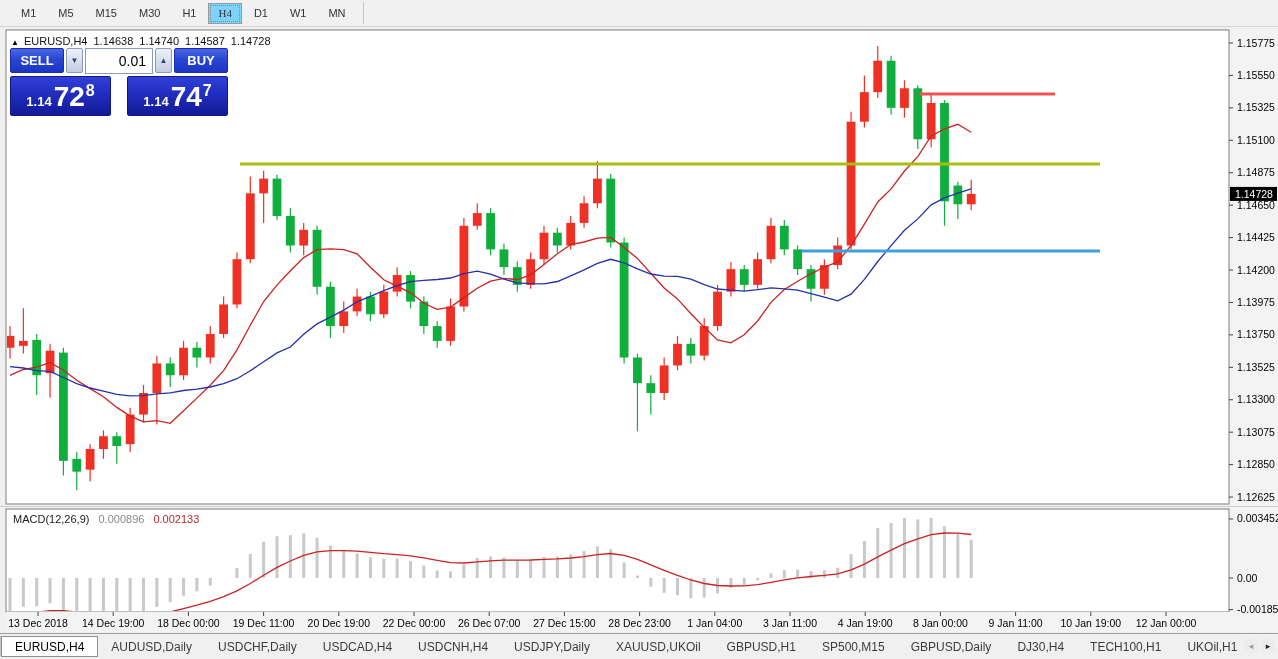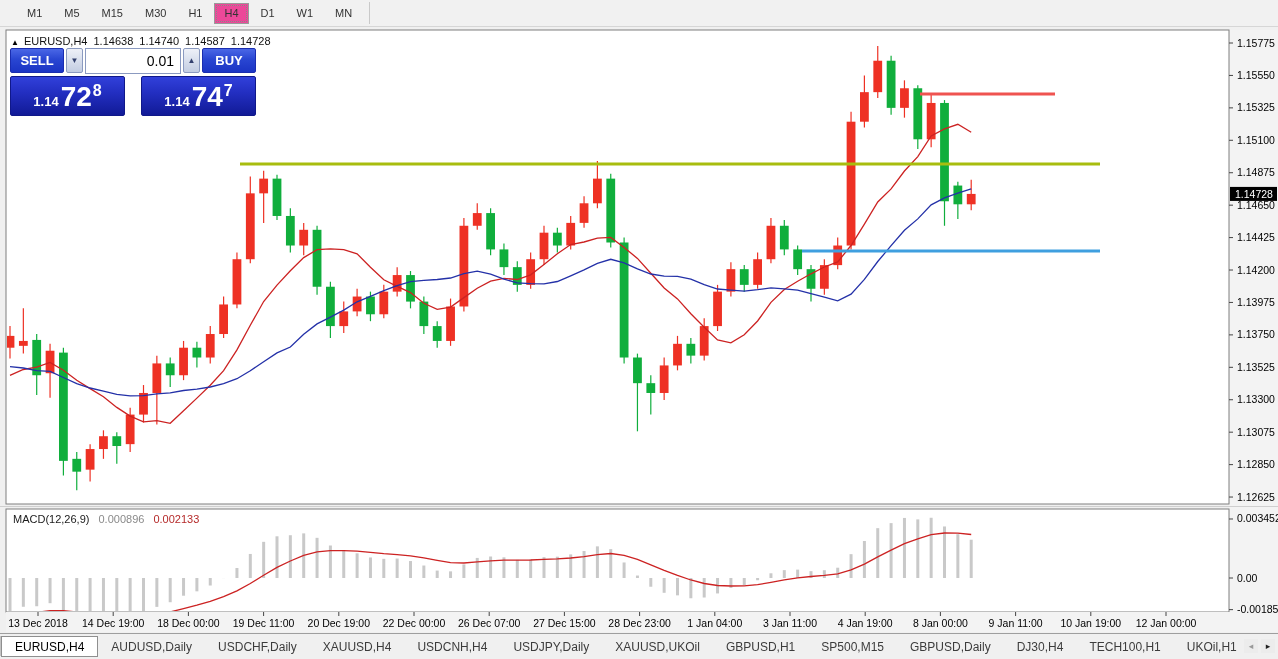--- a/index.html
+++ b/index.html
@@ -1,37 +1,37 @@
 <!DOCTYPE html>
 <html><head>
 <meta charset="utf-8">
 <style>
   html,body{margin:0;padding:0;width:1278px;height:659px;overflow:hidden;
     background:#f0f0f0;font-family:"Liberation Sans",sans-serif;-webkit-font-smoothing:antialiased;}
   *{box-sizing:border-box;}
 
   
   #toolbar{position:absolute;left:0;top:0;width:1278px;height:27px;background:#f1f1f1;
-    border-bottom:1px solid #d6d6d6;display:flex;align-items:center;padding-left:16px;}
+    border-bottom:1px solid #d6d6d6;display:flex;align-items:center;padding-left:10px;}
   .tf-btn{height:21px;padding:0 9px;margin:0 1px;display:flex;align-items:center;justify-content:center;
     font-size:11px;color:#333;border:1px solid transparent;cursor:default;}
-  .tf-btn.active{background:#ec4899;border:1px solid #9a9a9a;outline:1px dotted #888;outline-offset:-3px;}
+  .tf-btn.active{background:#7dd3fc;border:1px solid #9a9a9a;outline:1px dotted #888;outline-offset:-3px;font-family:Liberation Serif, serif;}
   .tf-sep{width:1px;height:22px;background:#c9c9c9;margin:0 6px;}
 
   
   #chart-wrap{position:absolute;left:0;top:27px;width:1278px;height:606px;}
   #chart-svg{position:absolute;left:0;top:0;}
 
   
   #chart-title{position:absolute;left:11px;top:8px;font-size:11px;color:#111;white-space:nowrap;}
   #chart-title .tri{font-size:8px;margin-right:5px;color:#000;}
   #chart-title span.v{margin-left:6px;}
 
   
-  #oneclick{position:absolute;left:10px;top:21px;width:246px;}
+  #oneclick{position:absolute;left:10px;top:21px;width:218px;}
   #oneclick .row1{display:flex;height:25px;gap:2px;}
   .oc-btn{flex:0 0 54px;display:flex;align-items:center;justify-content:center;color:#fff;
     font-size:13px;font-weight:bold;background:linear-gradient(180deg,#4a67e6 0%,#2946d2 45%,#1b34c4 100%);
     border:1px solid #1a2db0;border-radius:2px;}
   .oc-spin{flex:0 0 17px;display:flex;align-items:center;justify-content:center;font-size:8px;color:#33406e;
     background:linear-gradient(180deg,#eef1f8,#c3cde2);border:1px solid #8b9ac0;border-radius:2px;}
   .oc-vol{flex:1 1 auto;border:1px solid #8b9ac0;background:#fff;font-size:14px;color:#000;
     text-align:right;padding:12px 6px;font-family:"Liberation Sans",sans-serif;min-width:0;}
   #oneclick .row2{display:flex;gap:16px;margin-top:3px;height:40px;}
   .oc-quote{flex:1 1 0;display:flex;align-items:flex-end;justify-content:center;color:#fff;
@@ -434,21 +434,21 @@
   </div>
 </div>
 
 <div id="tabbar">
     <div class="tab-grip"></div>
     <div class="sym-tab active">EURUSD,H4</div>
     <div class="sym-tab">AUDUSD,Daily</div>
     <div class="tab-sep"></div>
     <div class="sym-tab">USDCHF,Daily</div>
     <div class="tab-sep"></div>
-    <div class="sym-tab">XAUUSD,H4</div>
+    <div class="sym-tab">USDCAD,H4</div>
     <div class="tab-sep"></div>
     <div class="sym-tab">USDCNH,H4</div>
     <div class="tab-sep"></div>
     <div class="sym-tab">USDJPY,Daily</div>
     <div class="tab-sep"></div>
     <div class="sym-tab">XAUUSD,UKOil</div>
     <div class="tab-sep"></div>
     <div class="sym-tab">GBPUSD,H1</div>
     <div class="tab-sep"></div>
     <div class="sym-tab">SP500,M15</div>

